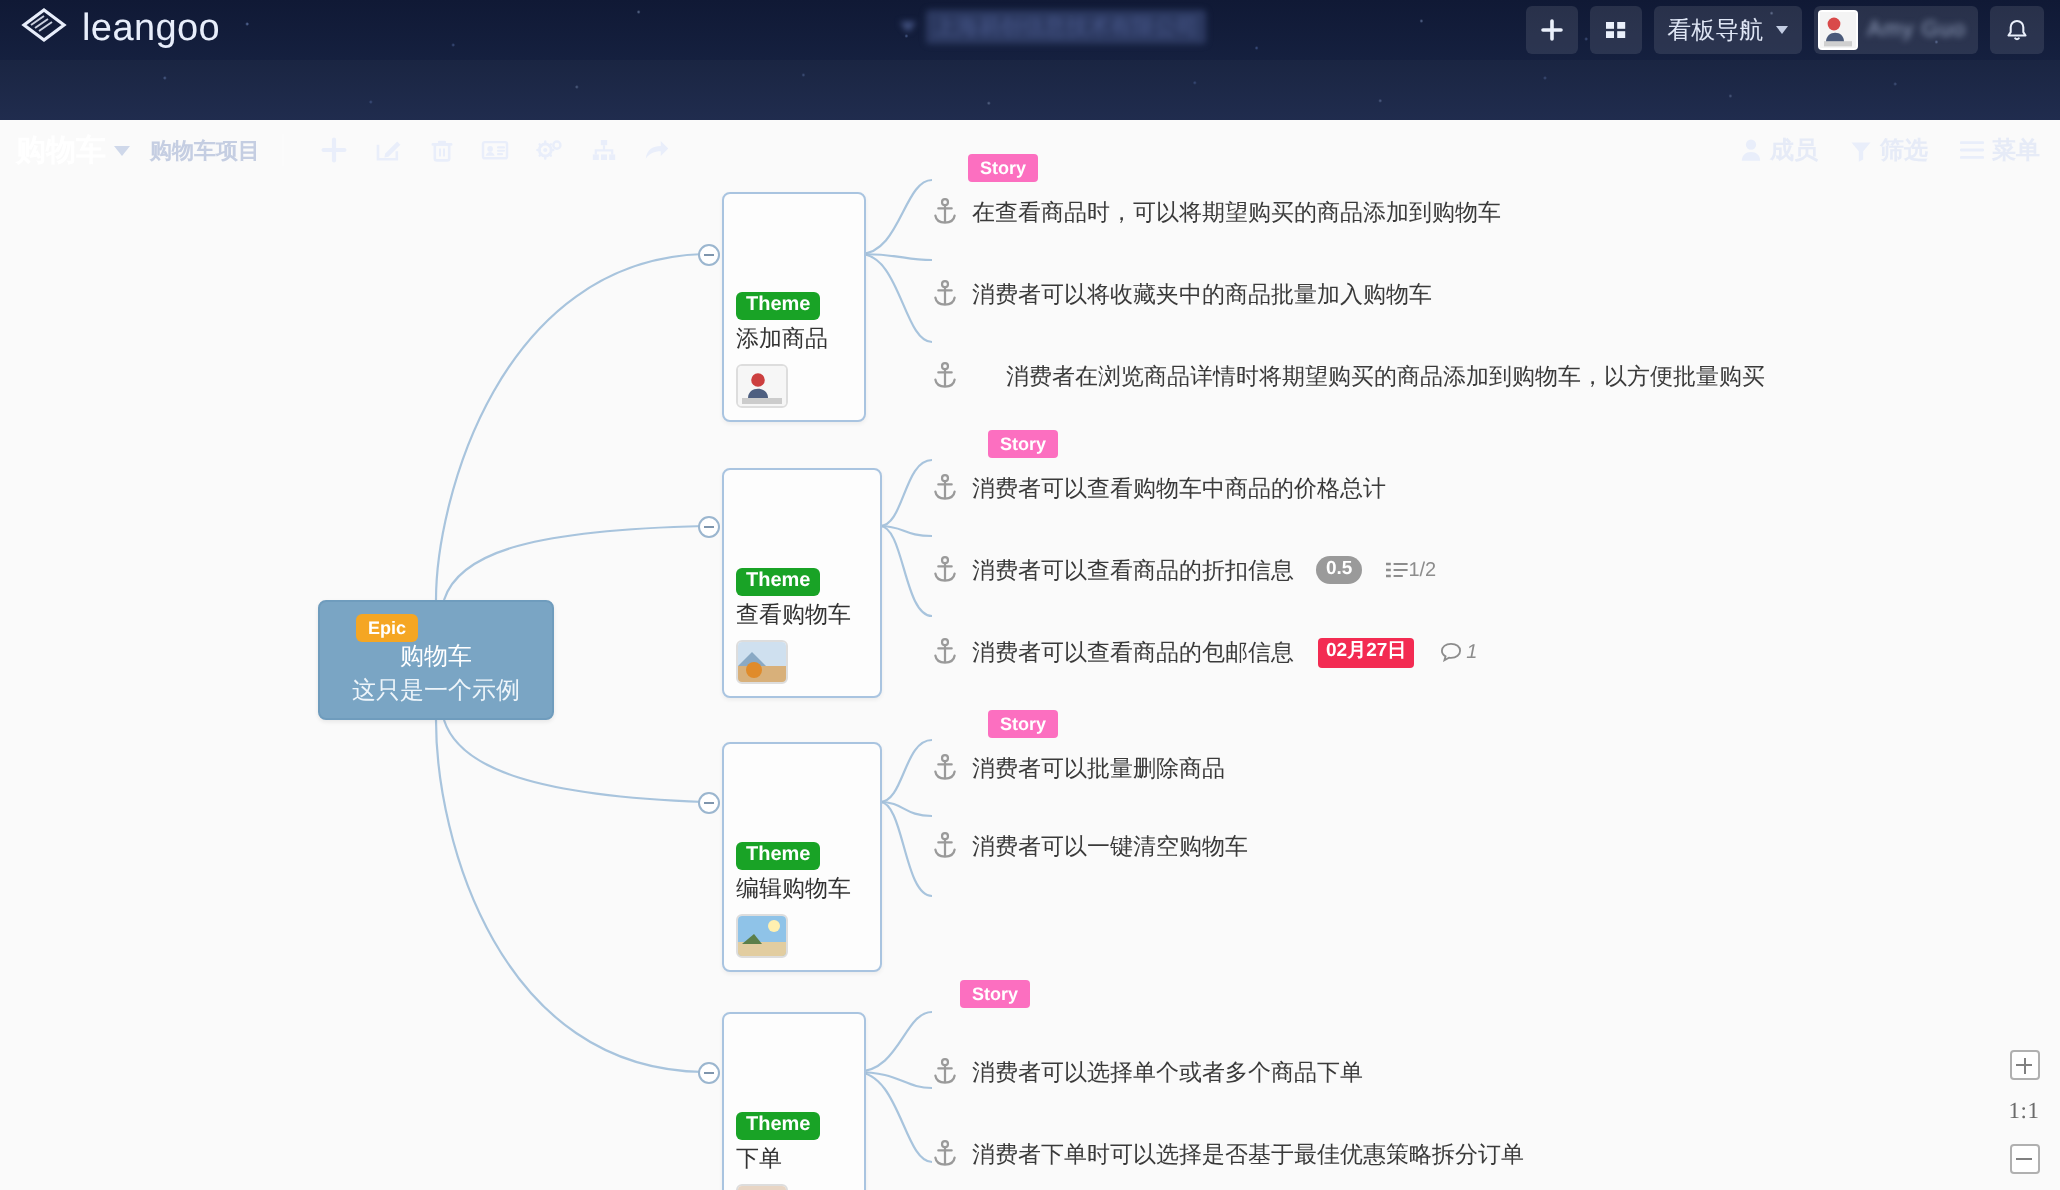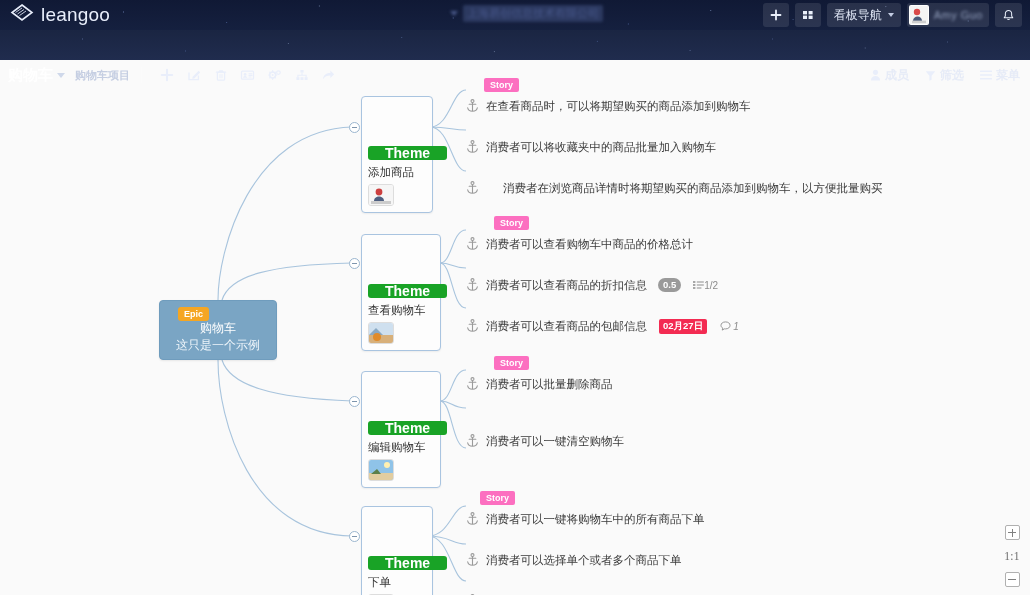--- a/index.html
+++ b/index.html
@@ -139,21 +139,21 @@
 
   
   .theme-node {
     position: absolute; width: 72px;
     background: #fdfdfd; border: 1px solid #a9c4e0; border-radius: 4px;
     padding: 5px 6px 6px 6px; cursor: pointer;
     box-shadow: 0 1px 2px rgba(0,0,0,.06);
   }
   .theme-badge {
     display: inline-block; background: #19a326; color: #fff;
-    font-size: 14px; font-weight: bold; padding: 1px 17px; border-radius: 3px; line-height: 12px; margin-top: 44px;
+    font-size: 10px; font-weight: bold; padding: 1px 5px; border-radius: 3px; line-height: 12px; margin-top: 44px;
   }
   .theme-title { color: #333; font-size: 11.5px; margin-top: 3px; line-height: 15px; white-space: nowrap; }
   .theme-thumb {
     width: 26px; height: 22px; margin-top: 4px; border-radius: 3px;
     border: 1px solid #ddd; overflow: hidden; display: block;
   }
 
   
   .collapse-toggle {
     position: absolute; width: 11px; height: 11px; border-radius: 50%;
@@ -499,38 +499,31 @@
 
     <div class="story-group" style="left:466px; top:292px;">
       <div style="margin-left:28px;"><span class="story-badge">Story</span></div>
       <div class="story-row" style="margin-top:4px;">
         <svg class="anchor-ico" viewBox="0 0 14 15">
           <circle cx="7" cy="2.2" r="1.6" fill="none" stroke="#9a9a9a" stroke-width="1.2"></circle>
           <path d="M7 3.8v9M3.4 5.6h7.2M1.8 9.4c.4 2.6 2.6 3.8 5.2 3.8s4.8-1.2 5.2-3.8" fill="none" stroke="#9a9a9a" stroke-width="1.2" stroke-linecap="round"></path>
         </svg>
         <span class="story-text">消费者可以批量删除商品</span>
       </div>
-      <div class="story-row" style="margin-top:37px;">
+      <div class="story-row" style="margin-top:19px;">
         <svg class="anchor-ico" viewBox="0 0 14 15">
           <circle cx="7" cy="2.2" r="1.6" fill="none" stroke="#9a9a9a" stroke-width="1.2"></circle>
           <path d="M7 3.8v9M3.4 5.6h7.2M1.8 9.4c.4 2.6 2.6 3.8 5.2 3.8s4.8-1.2 5.2-3.8" fill="none" stroke="#9a9a9a" stroke-width="1.2" stroke-linecap="round"></path>
         </svg>
         <span class="story-text">消费者可以一键清空购物车</span>
       </div>
     </div>
 
     <div class="story-group" style="left:466px; top:427px;">
       <div style="margin-left:14px;"><span class="story-badge">Story</span></div>
-      <div class="story-row" style="margin-top:4px;">
-        <svg class="anchor-ico" viewBox="0 0 14 15">
-          <circle cx="7" cy="2.2" r="1.6" fill="none" stroke="#9a9a9a" stroke-width="1.2"></circle>
-          <path d="M7 3.8v9M3.4 5.6h7.2M1.8 9.4c.4 2.6 2.6 3.8 5.2 3.8s4.8-1.2 5.2-3.8" fill="none" stroke="#9a9a9a" stroke-width="1.2" stroke-linecap="round"></path>
-        </svg>
-        <span class="story-text">消费者可以一键将购物车中的所有商品下单</span>
-      </div>
       <div class="story-row" style="margin-top:21px;">
         <svg class="anchor-ico" viewBox="0 0 14 15">
           <circle cx="7" cy="2.2" r="1.6" fill="none" stroke="#9a9a9a" stroke-width="1.2"></circle>
           <path d="M7 3.8v9M3.4 5.6h7.2M1.8 9.4c.4 2.6 2.6 3.8 5.2 3.8s4.8-1.2 5.2-3.8" fill="none" stroke="#9a9a9a" stroke-width="1.2" stroke-linecap="round"></path>
         </svg>
         <span class="story-text">消费者可以选择单个或者多个商品下单</span>
       </div>
       <div class="story-row" style="margin-top:21px;">
         <svg class="anchor-ico" viewBox="0 0 14 15">
           <circle cx="7" cy="2.2" r="1.6" fill="none" stroke="#9a9a9a" stroke-width="1.2"></circle>

